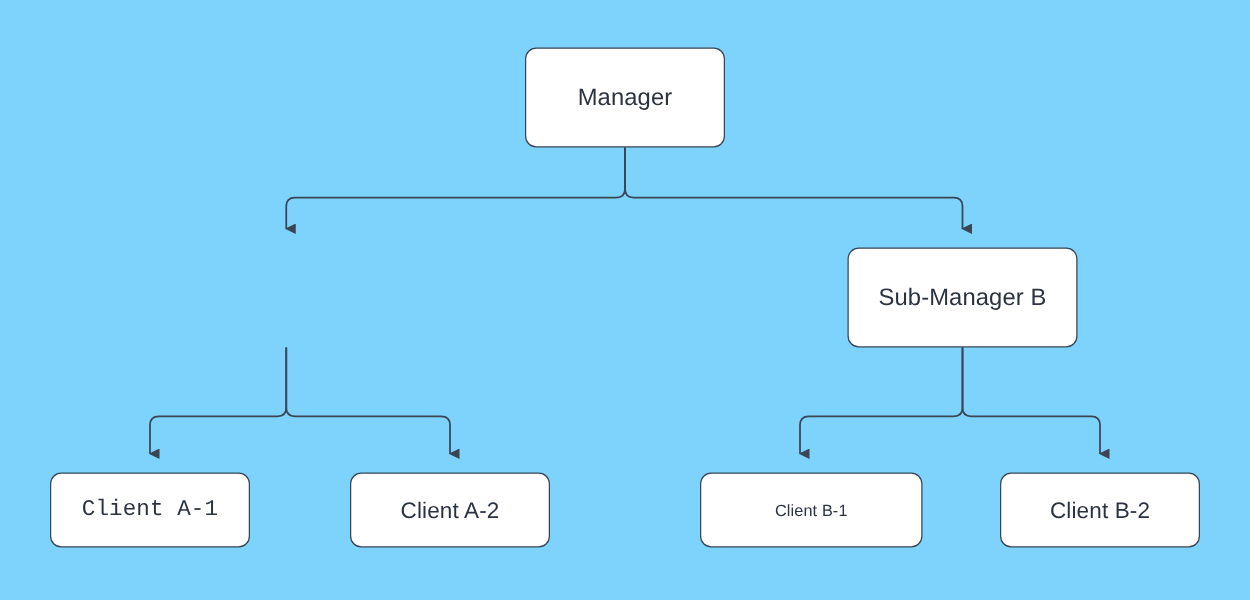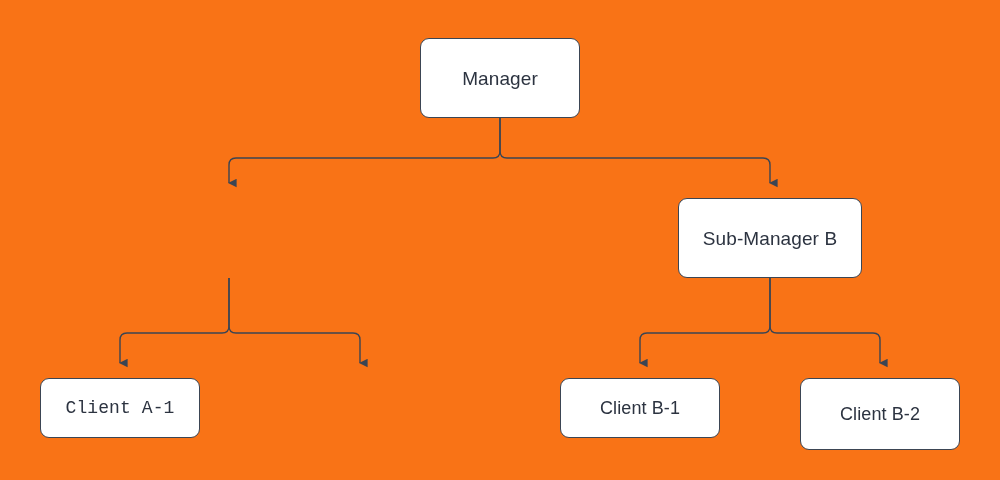--- a/index.html
+++ b/index.html
@@ -10,21 +10,21 @@
   body {
     width: 1000px;
     height: 480px;
     overflow: hidden;
     font-family: "Liberation Sans", sans-serif;
   }
   #canvas {
     position: relative;
     width: 1000px;
     height: 480px;
-    background: #f97316;
+    background: #7dd3fc;
   }
   #edges {
     position: absolute;
     left: 0;
     top: 0;
     width: 1000px;
     height: 480px;
   }
   .node {
     position: absolute;
@@ -45,22 +45,22 @@
   }
   .node .node-label {
     display: block;
     pointer-events: none;
   }
   .node-manager   { left: 420px; top: 38px;  width: 160px; height: 80px; }
   .node-sub-a     { left: 138px; top: 198px; width: 182px; height: 80px; }
   .node-sub-b     { left: 678px; top: 198px; width: 184px; height: 80px; }
   .node-client-a1 { left: 40px;  top: 378px; width: 160px; height: 60px; font-size: 18px; font-family: Liberation Mono, monospace; }
   .node-client-a2 { left: 280px; top: 378px; width: 160px; height: 60px; font-size: 18px; }
-  .node-client-b1 { left: 560px; top: 378px; width: 160px; height: 60px; font-size: 18px; }
-  .node-client-b2 { left: 800px; top: 378px; width: 160px; height: 72px; font-size: 18px; align-items: center; }
+  .node-client-b1 { left: 560px; top: 378px; width: 178px; height: 60px; font-size: 13px; }
+  .node-client-b2 { left: 800px; top: 378px; width: 160px; height: 60px; font-size: 18px; align-items: center; }
 </style>
 </head>
 <body>
 
 <div id="canvas">
 
   <svg id="edges" viewBox="0 0 1000 480" width="1000" height="480" xmlns="http://www.w3.org/2000/svg">
     <defs>
       <marker id="arrowhead" markerWidth="10" markerHeight="10" refX="4.2" refY="7.6" orient="auto" markerUnits="userSpaceOnUse">
         <path d="M 0 0 L 8.4 0 L 4.2 8.6 Z" fill="#3b4553"></path>
@@ -89,20 +89,23 @@
 
 
   <div class="node node-sub-b">
     <span class="node-label">Sub-Manager B</span>
   </div>
 
   <div class="node node-client-a1">
     <span class="node-label">Client A-1</span>
   </div>
 
+  <div class="node node-client-a2">
+    <span class="node-label">Client A-2</span>
+  </div>
 
   <div class="node node-client-b1">
     <span class="node-label">Client B-1</span>
   </div>
 
   <div class="node node-client-b2">
     <span class="node-label">Client B-2</span>
   </div>
 
 </div>

